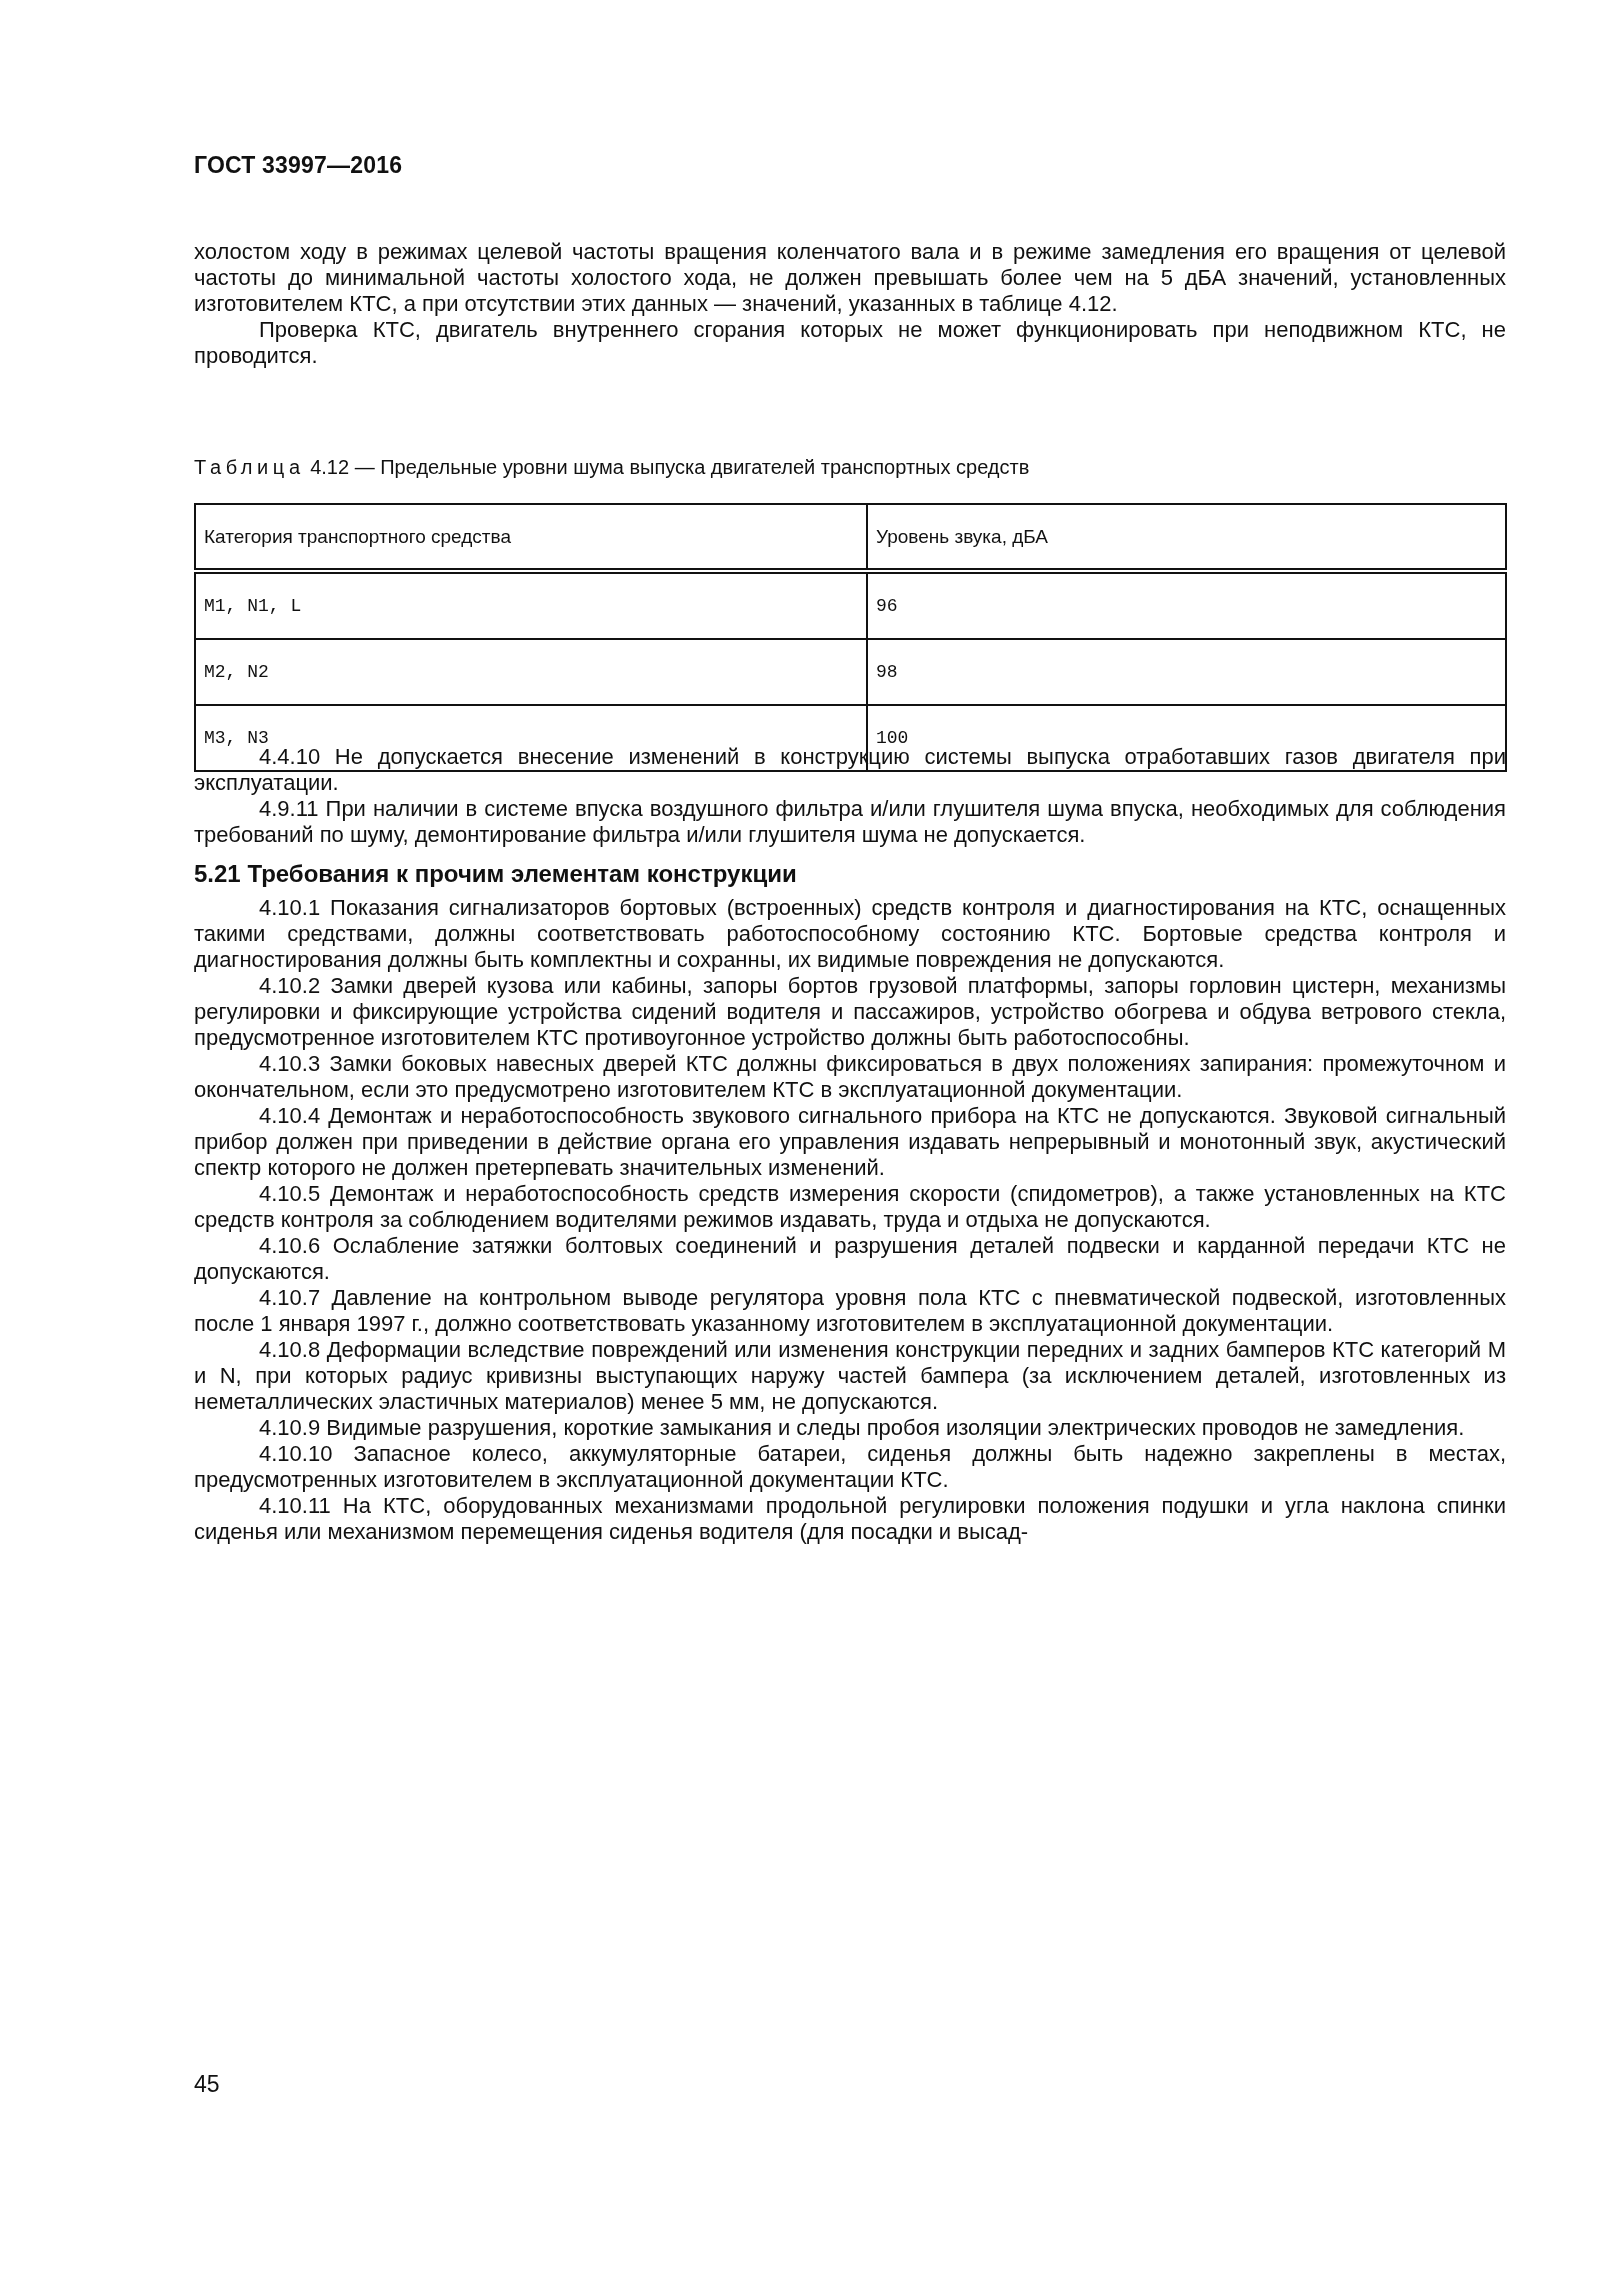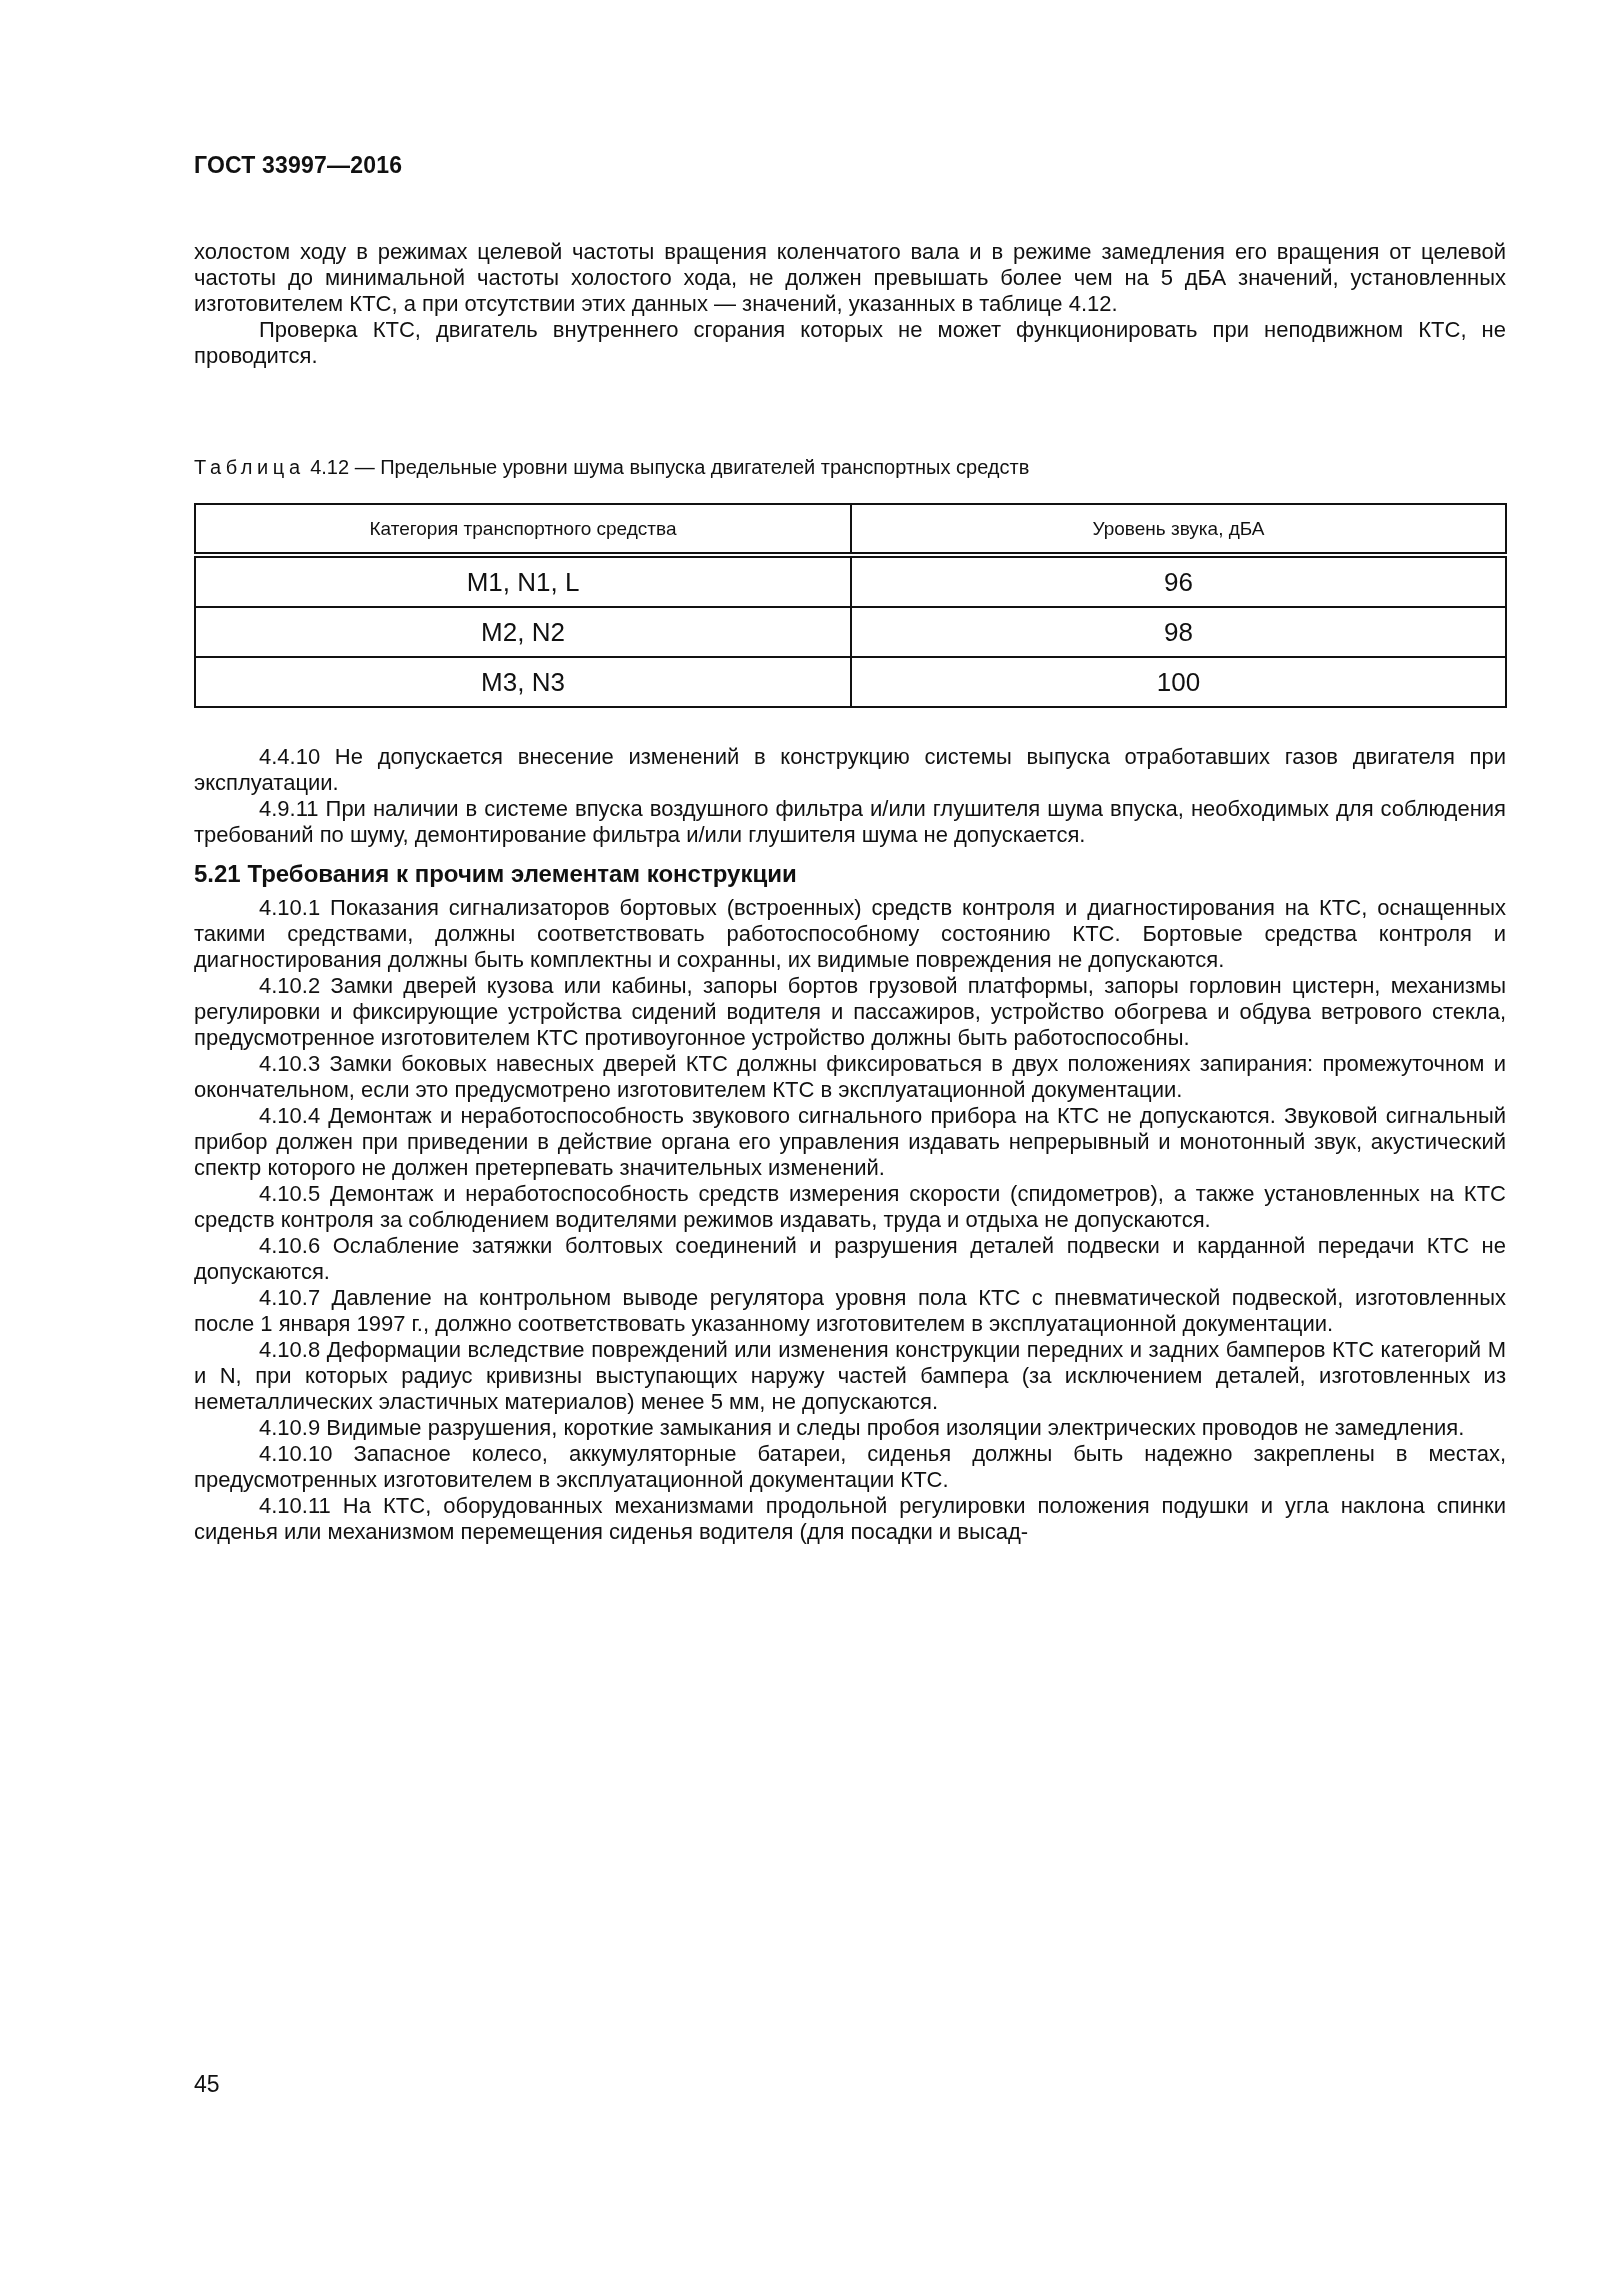--- a/index.html
+++ b/index.html
@@ -7,23 +7,23 @@
          font-family: "Liberation Sans", sans-serif; color: #111111; }
   .page { position: absolute; left: 0; top: 0; width: 1623px; height: 2255px; background: #fff; }
   .doc-header { position: absolute; left: 194px; top: 152px; font-weight: bold; font-size: 23px; line-height: 27.5px; letter-spacing: 0.2px; }
   .text-block { position: absolute; left: 194px; width: 1312px; font-size: 22px; line-height: 26px; text-align: justify; }
   .text-block p { margin: 0; text-indent: 0; }
   .text-block p.ind { text-indent: 65px; }
   .block-1 { top: 239px; }
   .caption { position: absolute; left: 194px; top: 455px; font-size: 20px; line-height: 24.5px; }
   .caption .spaced { letter-spacing: 4.6px; }
   .data-table { position: absolute; left: 194px; top: 503px; width: 1313px; border-collapse: collapse; font-size: 20px; }
-  .data-table th, .data-table td { border: 2.3px solid #111; text-align: center; font-weight: normal; padding: 0; }
+  .data-table th, .data-table td { border: 2.3px solid #111; text-align: left; font-weight: normal; padding: 8px; }
   .data-table th { height: 47px; font-size: 19px; border-bottom: 6.9px double #111; }
-  .data-table td { height: 48px; font-size: 26px; }
+  .data-table td { height: 48px; font-size: 18px; font-family: Liberation Mono, monospace; }
   .data-table .c1 { width: 654px; }
   .block-2 { top: 744px; }
   .section-title { font-weight: bold; font-size: 24px; text-indent: 65px; margin: 13px 0 7.7px 0 !important; line-height: 26px; }
   .page-number { position: absolute; left: 194px; top: 2071px; font-size: 23px; line-height: 27.5px; }
 </style>
 </head>
 <body>
 
 <div class="page">
 

